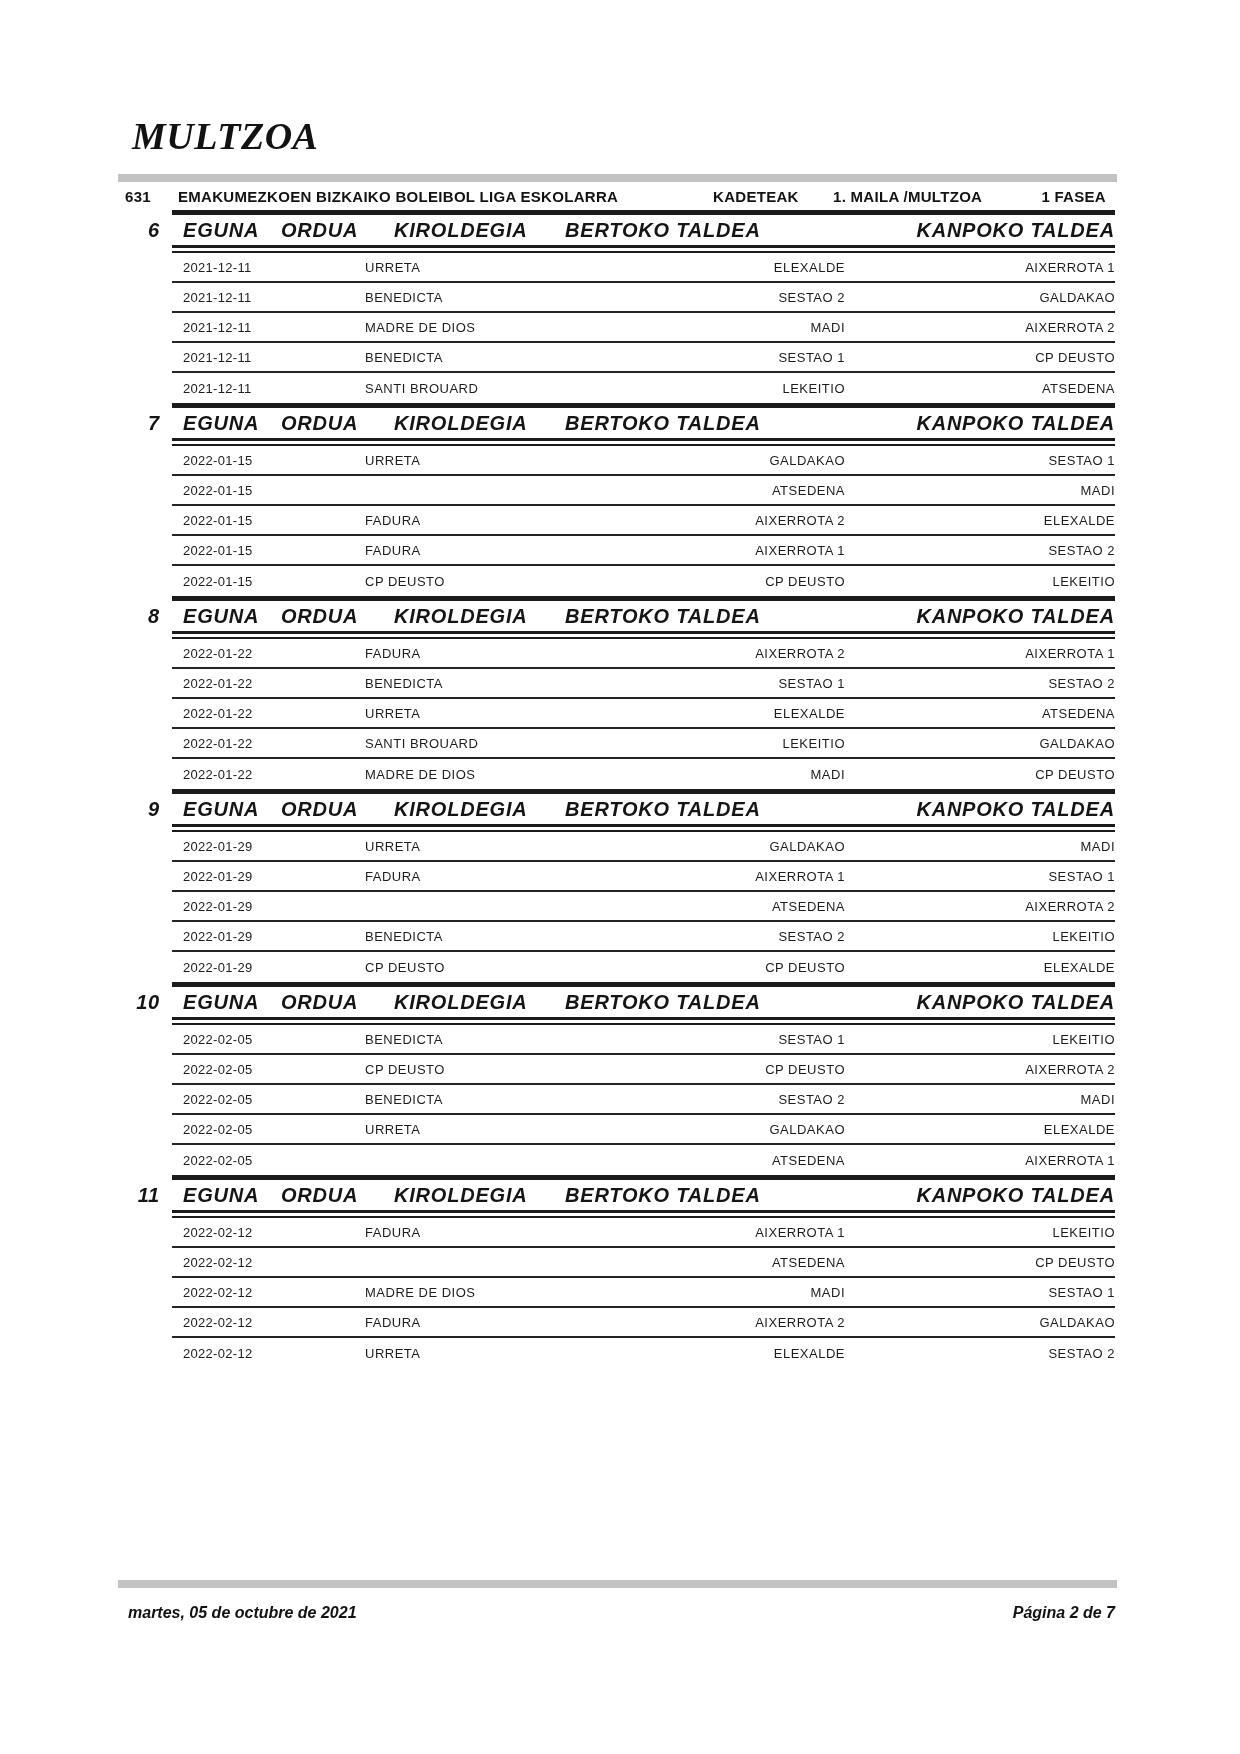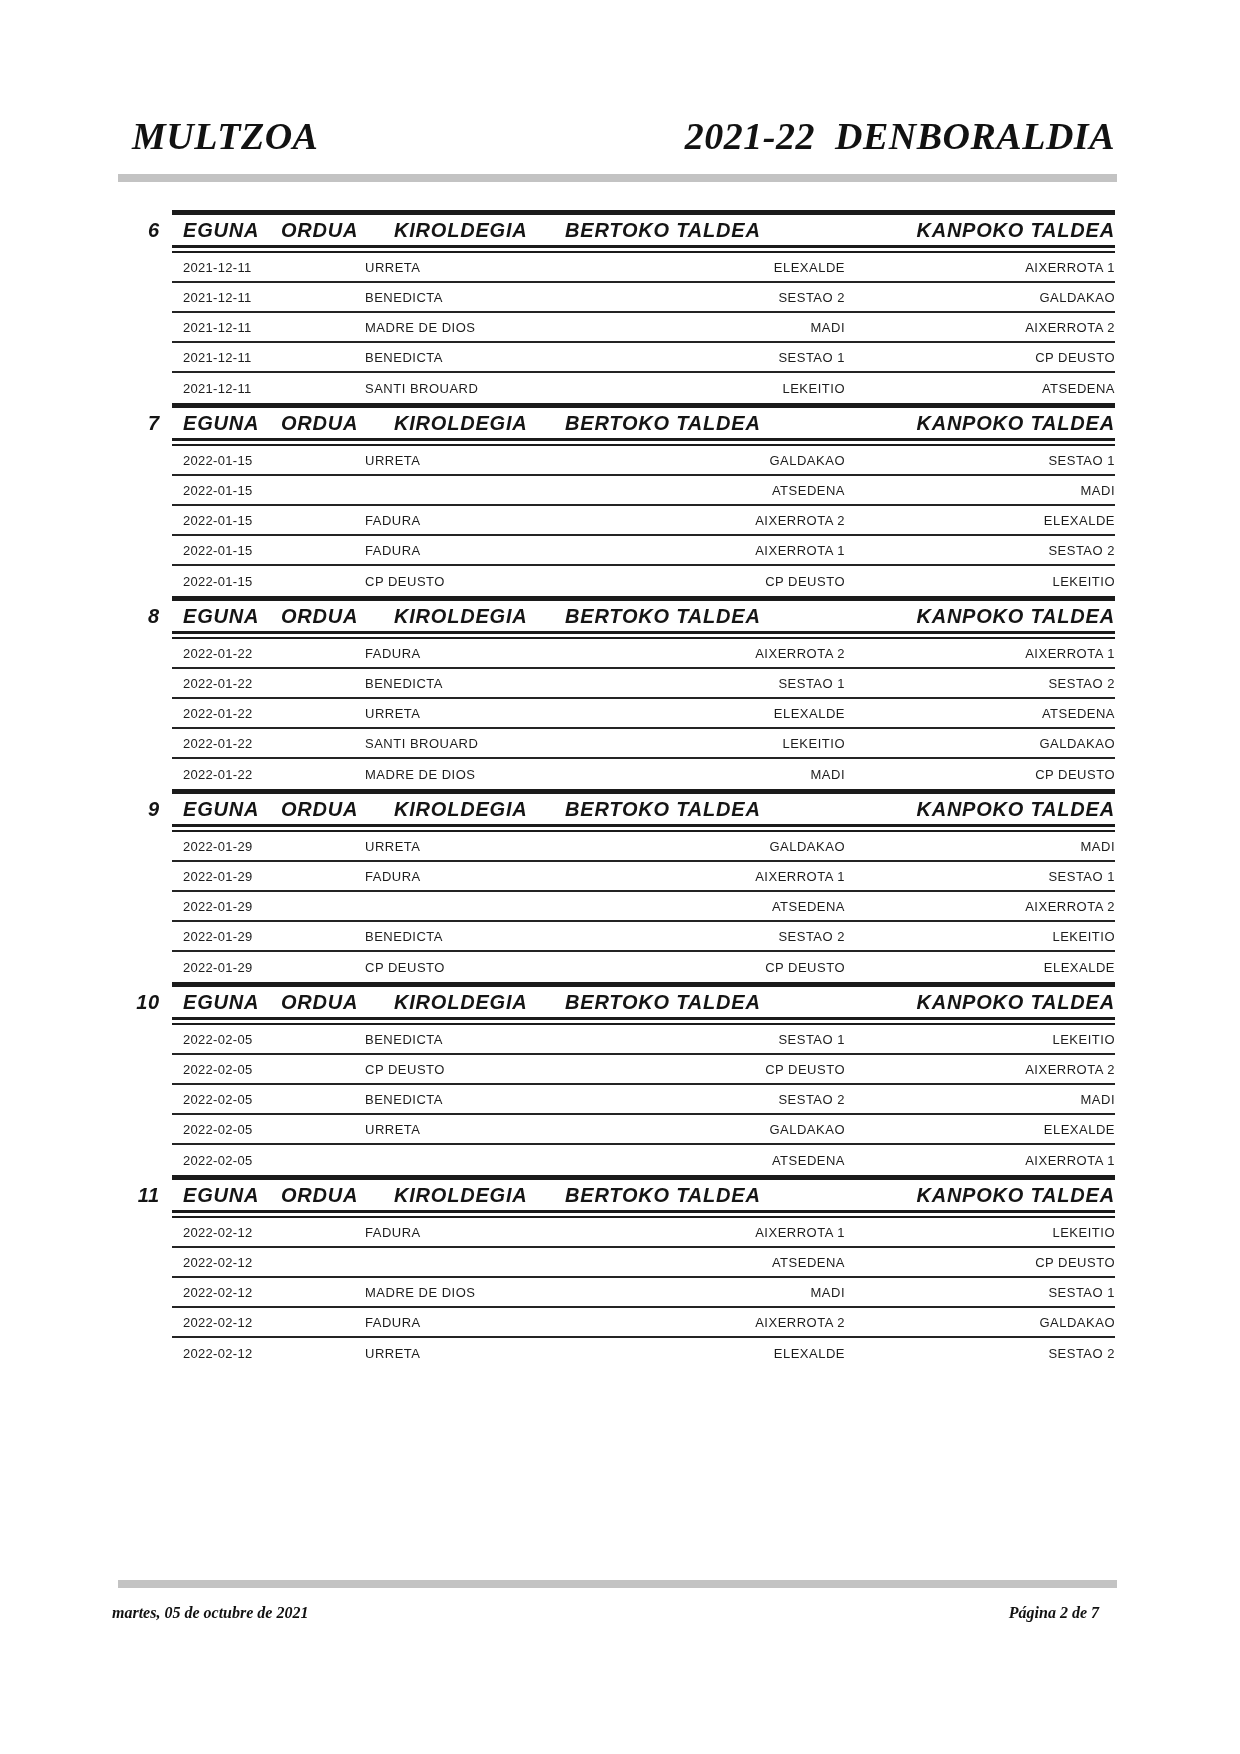--- a/index.html
+++ b/index.html
@@ -107,44 +107,50 @@
     color: #1d1d1d;
   }
   .match-row:not(:last-child) { border-bottom: 2px solid #242424; }
   .c-date  { padding-left: 11px; font-size: 13px; letter-spacing: 0.3px; }
   .c-venue { padding-left: 3px; }
   .c-home, .c-away { text-align: right; }
   
   .footer-row {
     position: absolute;
     top: 1604px;
-    left: 112px;
+    left: 128px;
     width: 987px;
     display: flex;
     justify-content: space-between;
-    font-family: Liberation Serif, serif;
+    font-family: Liberation Sans, sans-serif;
     font-weight: bold;
     font-style: italic;
     font-size: 16px;
     color: #121212;
     align-items: center;
   }
 </style>
 </head>
 <body>
 
 <div class="page">
 
   <div class="title-row">
     <span>MULTZOA</span>
-    <span>2021-22  DENBORALDIA</span>
   </div>
 
   <div class="gray-bar top"></div>
 
+  <div class="league-row">
+    <span class="lg-code">631</span>
+    <span class="lg-name">EMAKUMEZKOEN BIZKAIKO BOLEIBOL LIGA ESKOLARRA</span>
+    <span class="lg-cat">KADETEAK</span>
+    <span class="lg-div">1. MAILA /MULTZOA</span>
+    <span class="lg-phase">1 FASEA</span>
+  </div>
 
   <div class="sections" id="sections">
   <section class="round">
     <div class="rule-heavy"></div>
     <div class="round-header">
       <span class="round-num">6</span>
       <span class="h h-day">EGUNA</span>
       <span class="h h-time">ORDUA</span>
       <span class="h h-venue">KIROLDEGIA</span>
       <span class="h h-home">BERTOKO TALDEA</span>

